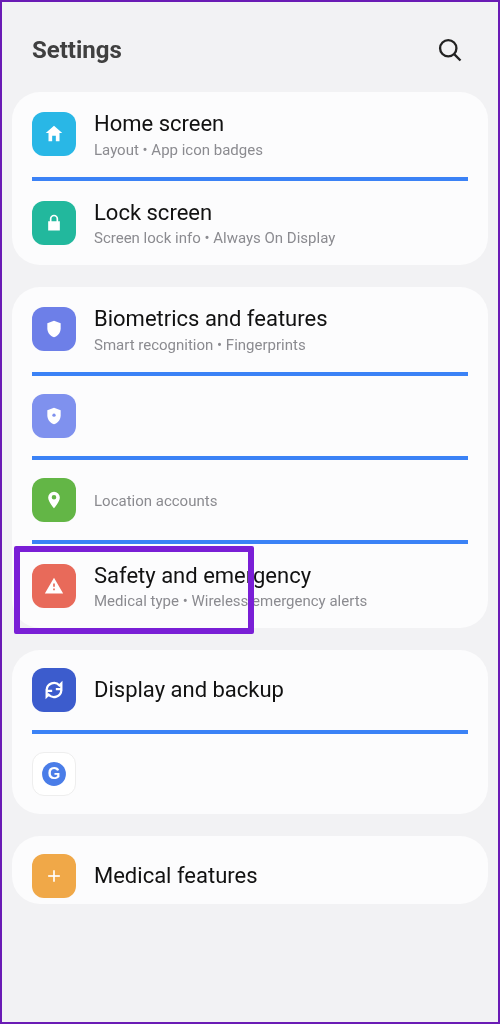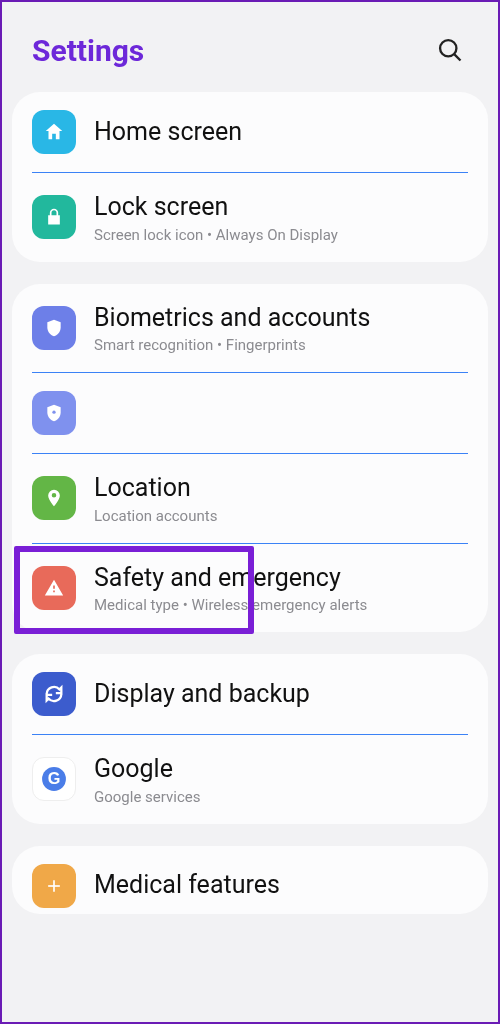--- a/index.html
+++ b/index.html
@@ -11,23 +11,23 @@
     border: 2px solid #6a1bb5;
     overflow: hidden;
   }
   .header {
     display: flex;
     align-items: center;
     justify-content: space-between;
     padding: 30px 30px 24px 30px;
   }
   .title {
-    font-size: 30px;
+    font-size: 24px;
     font-weight: 700;
-    color: #6d28d9;
+    color: #404040;
   }
   .search-btn {
     width: 36px;
     height: 36px;
     display: flex;
     align-items: center;
     justify-content: center;
     cursor: pointer;
   }
   .card {
@@ -37,35 +37,35 @@
     padding: 0 20px;
   }
   .row {
     display: flex;
     align-items: center;
     padding: 18px 0;
     cursor: pointer;
     position: relative;
   }
   .divider {
-    border-top: 1px solid #3b82f6;
+    border-top: 4px solid #3b82f6;
   }
   .icon-wrap {
     width: 44px;
     height: 44px;
     border-radius: 12px;
     display: flex;
     align-items: center;
     justify-content: center;
     flex-shrink: 0;
     margin-right: 18px;
   }
   .row-text { flex: 1; min-width: 0; }
   .row-title {
-    font-size: 25px;
+    font-size: 22px;
     color: #111;
     font-weight: 400;
     line-height: 1.3;
   }
   .row-sub {
     font-size: 15px;
     color: #8b8b90;
     margin-top: 2px;
   }
   .highlight {
@@ -95,63 +95,63 @@
 
 <div class="card">
   <div class="row">
     <div class="icon-wrap" style="background:#29b7e6">
       <svg width="22" height="22" viewBox="0 0 24 24" fill="#fff">
           <path d="M12 3l9 8h-3v9h-4v-6h-4v6H6v-9H3z"></path>
         </svg>
     </div>
     <div class="row-text">
       <div class="row-title">Home screen</div>
+      <div class="row-sub">Layout  •  App icon badges</div>
     </div>
   </div>
   <div class="row divider">
     <div class="icon-wrap" style="background:#22b89d">
       <svg width="20" height="20" viewBox="0 0 24 24" fill="#fff">
           <path d="M17 10V7a5 5 0 10-10 0v3H5v11h14V10h-2zm-8-3a3 3 0 016 0v3H9V7z"></path>
         </svg>
     </div>
     <div class="row-text">
       <div class="row-title">Lock screen</div>
-      <div class="row-sub">Screen lock icon  •  Always On Display</div>
+      <div class="row-sub">Screen lock info  •  Always On Display</div>
     </div>
   </div>
 </div>
 
 <div class="card">
   <div class="row">
     <div class="icon-wrap" style="background:#6d7fe8">
       <svg width="20" height="22" viewBox="0 0 24 24" fill="#fff">
           <path d="M12 2l8 3v6c0 5-3.4 9.5-8 11-4.6-1.5-8-6-8-11V5l8-3z"></path>
         </svg>
     </div>
     <div class="row-text">
-      <div class="row-title">Biometrics and accounts</div>
+      <div class="row-title">Biometrics and features</div>
       <div class="row-sub">Smart recognition  •  Fingerprints</div>
     </div>
   </div>
   <div class="row divider">
     <div class="icon-wrap" style="background:#7f91ee">
       <svg width="20" height="22" viewBox="0 0 24 24" fill="#fff">
           <path d="M12 2l8 3v6c0 5-3.4 9.5-8 11-4.6-1.5-8-6-8-11V5l8-3z"></path>
           <circle cx="12" cy="11" r="2" fill="#7f91ee"></circle>
         </svg>
     </div>
   </div>
   <div class="row divider">
     <div class="icon-wrap" style="background:#63b646">
       <svg width="20" height="22" viewBox="0 0 24 24" fill="#fff">
           <path d="M12 2a7 7 0 00-7 7c0 5 7 13 7 13s7-8 7-13a7 7 0 00-7-7zm0 9.5A2.5 2.5 0 1112 6a2.5 2.5 0 010 5.5z"></path>
         </svg>
     </div>
     <div class="row-text">
-      <div class="row-title">Location</div>
       <div class="row-sub">Location accounts</div>
     </div>
   </div>
   <div class="row divider">
     <div class="icon-wrap" style="background:#e86a5a">
       <svg width="20" height="20" viewBox="0 0 24 24" fill="#fff">
           <path d="M12 2L1 21h22L12 2zm1 15h-2v-2h2v2zm0-4h-2V9h2v4z"></path>
         </svg>
     </div>
     <div class="row-text">
@@ -173,24 +173,20 @@
       <div class="row-title">Display and backup</div>
     </div>
   </div>
   <div class="row divider">
     <div class="icon-wrap" style="background:#fff;border:1px solid #eee">
       <svg width="26" height="26" viewBox="0 0 24 24">
           <circle cx="12" cy="12" r="11" fill="#4a7de8"></circle>
           <text x="12" y="17" text-anchor="middle" fill="#fff" font-size="15" font-weight="bold" font-family="sans-serif">G</text>
         </svg>
     </div>
-    <div class="row-text">
-      <div class="row-title">Google</div>
-      <div class="row-sub">Google services</div>
-    </div>
   </div>
 </div>
 
 <div class="card partial">
   <div class="row" style="padding-bottom:6px">
     <div class="icon-wrap" style="background:#f0a848">
       <svg width="20" height="20" viewBox="0 0 24 24" fill="#fff">
           <path d="M11 5h2v14h-2z"></path>
           <path d="M5 11h14v2H5z"></path>
         </svg>

